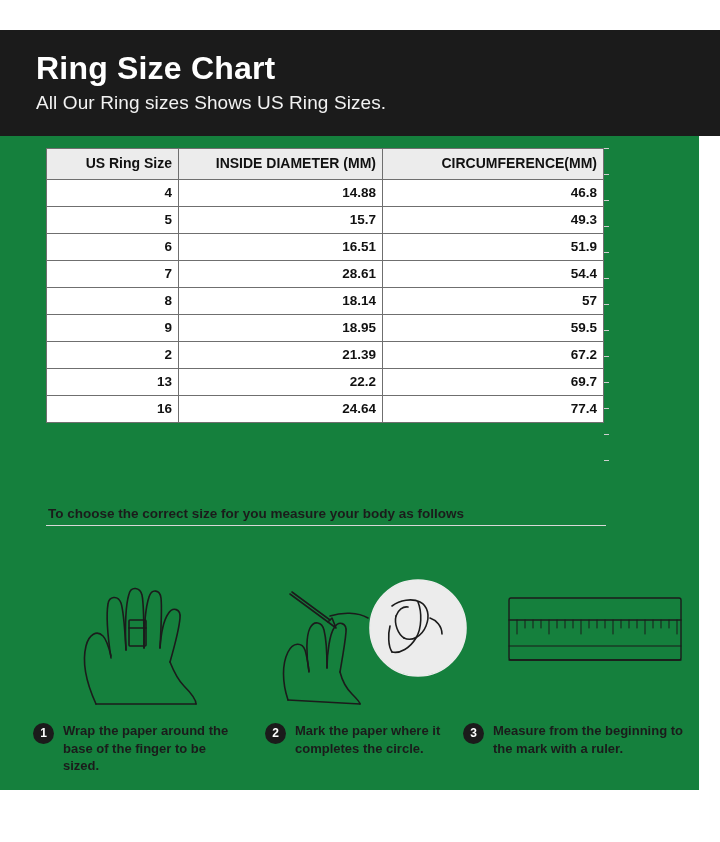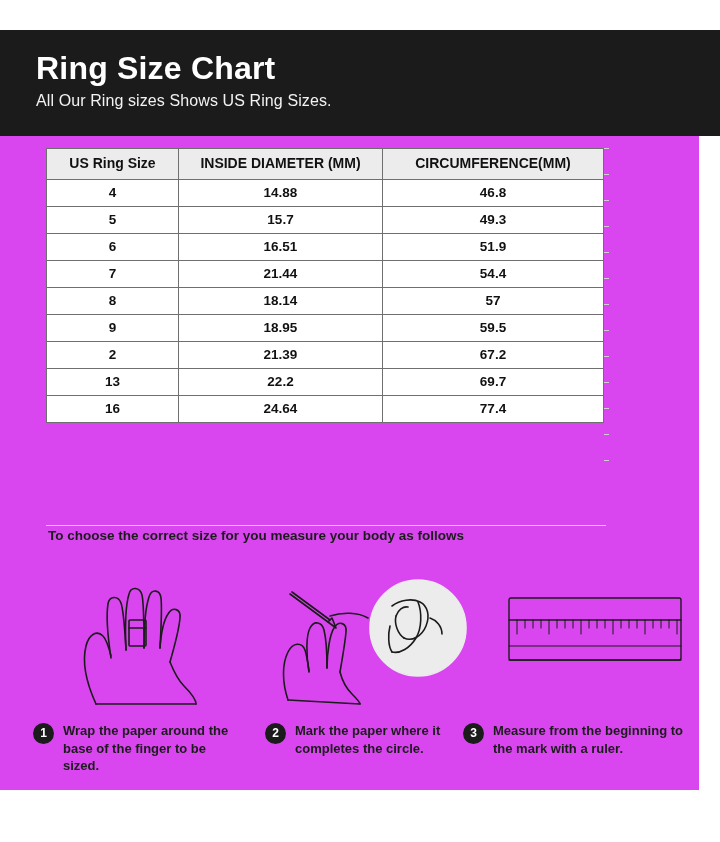--- a/index.html
+++ b/index.html
@@ -13,21 +13,21 @@
     font-family: "Liberation Sans", sans-serif;
     color: #111111;
     position: relative;
     overflow: hidden;
   }
 
   .page {
     width: 699px;
     height: 842px;
     position: relative;
-    background: #d946ef;
+    background: #15803d;
   }
 
   
   .header-band {
     position: absolute;
     left: 0;
     top: 30px;
     width: 720px;
     height: 106px;
     background: #1b1b1b;
@@ -41,21 +41,21 @@
   .header-title {
     color: #ffffff;
     font-size: 32px;
     font-weight: bold;
     letter-spacing: 0.2px;
     line-height: 1.05;
     margin: 0;
   }
   .header-sub {
     color: #f2f2f2;
-    font-size: 16px;
+    font-size: 19px;
     font-weight: normal;
     margin: 6px 0 0 0;
     letter-spacing: 0.1px;
   }
 
   
   .table-wrap {
     position: absolute;
     left: 46px;
     top: 148px;
@@ -63,21 +63,21 @@
   }
   table.size-table {
     border-collapse: collapse;
     width: 557px;
     table-layout: fixed;
     background: #ffffff;
   }
   table.size-table th,
   table.size-table td {
     border: 1px solid #6f6f6f;
-    text-align: center;
+    text-align: right;
     font-size: 13.5px;
     padding: 4px 6px 5px 6px;
     height: 17px;
     line-height: 17px;
     color: #111111;
     background: #ffffff;
   }
   table.size-table th {
     background: #ececec;
     font-weight: bold;
@@ -104,21 +104,21 @@
     width: 5px;
     height: 1px;
     background: #cfcfcf;
     margin-bottom: 25px;
   }
 
   
   .instruction {
     position: absolute;
     left: 48px;
-    top: 528px;
+    top: 506px;
     font-size: 13.5px;
     font-weight: bold;
     color: #1b1b1b;
   }
   .rule-top {
     position: absolute;
     left: 46px;
     top: 525px;
     width: 560px;
     height: 1px;
@@ -230,21 +230,21 @@
           <td>15.7</td>
           <td>49.3</td>
         </tr>
         <tr>
           <td>6</td>
           <td>16.51</td>
           <td>51.9</td>
         </tr>
         <tr>
           <td>7</td>
-          <td>21.44</td>
+          <td>28.61</td>
           <td>54.4</td>
         </tr>
         <tr>
           <td>8</td>
           <td>18.14</td>
           <td>57</td>
         </tr>
         <tr>
           <td>9</td>
           <td>18.95</td>

